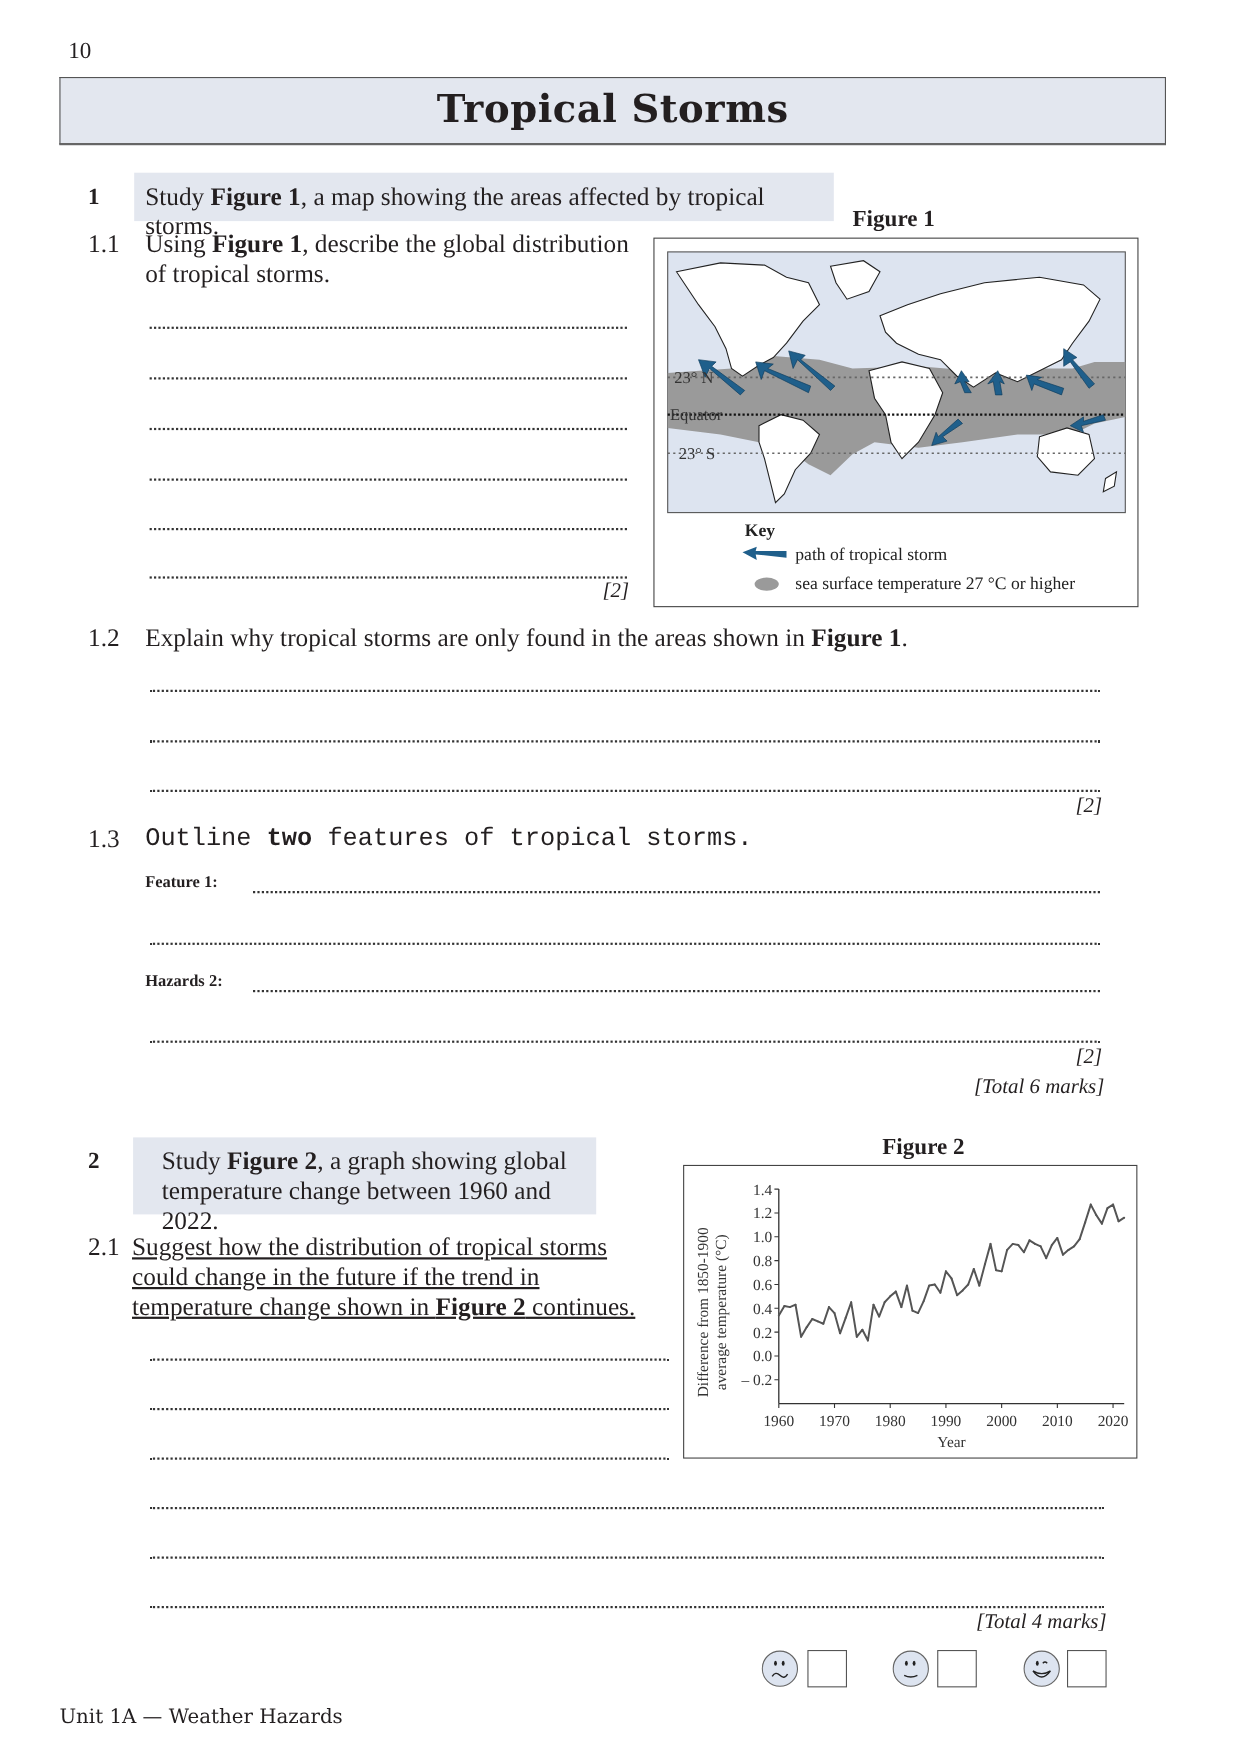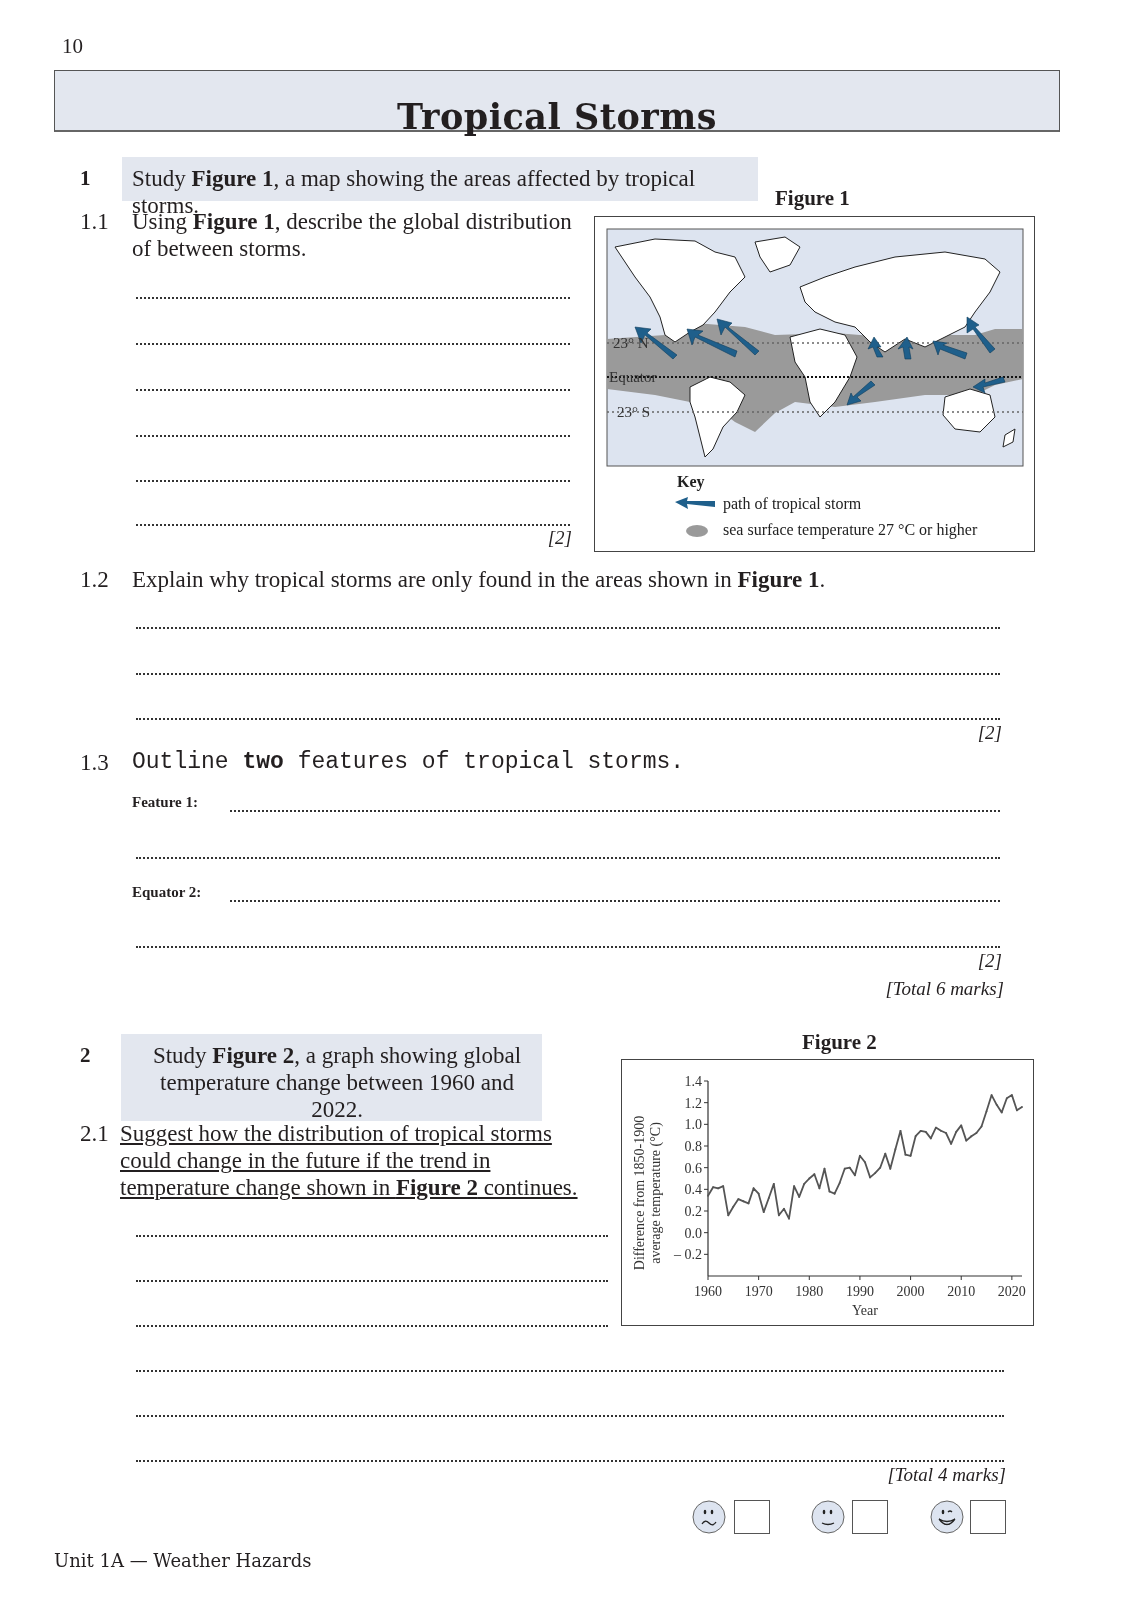--- a/index.html
+++ b/index.html
@@ -3,21 +3,21 @@
 <meta charset="utf-8">
 <style>
   html, body { margin:0; padding:0; background:#ffffff; }
   body { width:1131px; height:1600px; position:relative; overflow:hidden;
          font-family:"Liberation Serif", serif; color:#231f20; }
   .abs { position:absolute; }
   .page-num { left:62px; top:34px; font-size:21px; }
   .title-bar { left:54px; top:70px; width:1006px; height:62px; background:#e3e7ef;
                border:1.5px solid #555; box-sizing:border-box; border-bottom:2px solid #666; }
   .title-text { position:absolute; left:0; right:0; top:8px; text-align:center;
-                font-family:"DejaVu Serif", serif; font-weight:bold; font-size:35px; letter-spacing:0.5px;margin-top:17px; }
+                font-family:"DejaVu Serif", serif; font-weight:bold; font-size:35px; letter-spacing:0.5px; }
   .q-num { font-size:21px; }
   .q-text { font-size:23px; line-height:27px; }
   .q-box { background:#e3e7ef; }
   b { font-weight:bold; }
   .dots { position:absolute; border-bottom:2.5px dotted #333; height:0; }
   .mark { font-style:italic; font-size:19px; text-align:right; }
   .fig-label { font-weight:bold; font-size:21px; }
   .fig-frame { border:1.5px solid #444; box-sizing:border-box; background:#fff; }
   .feat { font-weight:bold; font-size:15px; }
   .footer { left:54px; top:1550px; font-family:"DejaVu Serif", serif; font-size:18px; }
@@ -34,21 +34,21 @@
 </div>
 
 <div class="abs q-num" style="left:80px; top:166px; font-weight:bold;">1</div>
 <div class="abs q-box q-text" style="left:122px; top:157px; width:636px; height:44px; padding:8px 0 0 10px; box-sizing:border-box;">
   <span>Study </span><b>Figure 1</b><span>, a map showing the areas affected by tropical storms.</span>
 </div>
 
 <div class="abs q-text" style="left:80px; top:208px;">1.1</div>
 <div class="abs q-text" style="left:132px; top:208px; width:450px;">
   <div><span>Using </span><b>Figure 1</b><span>, describe the global distribution</span></div>
-  <div>of between storms.</div>
+  <div>of tropical storms.</div>
 </div>
 <div class="dots" style="left:136px; width:434px; top:297px;"></div>
 <div class="dots" style="left:136px; width:434px; top:343px;"></div>
 <div class="dots" style="left:136px; width:434px; top:389px;"></div>
 <div class="dots" style="left:136px; width:434px; top:435px;"></div>
 <div class="dots" style="left:136px; width:434px; top:480px;"></div>
 <div class="dots" style="left:136px; width:434px; top:524px;"></div>
 <div class="abs mark" style="left:500px; width:72px; top:527px;">[2]</div>
 
 <div class="abs fig-label" style="left:775px; top:186px;">Figure 1</div>
@@ -104,28 +104,28 @@
 <div class="dots" style="left:136px; width:864px; top:718px;"></div>
 <div class="abs mark" style="left:930px; width:72px; top:722px;">[2]</div>
 
 <div class="abs q-text" style="left:80px; top:749px;">1.3</div>
 <div class="abs q-text" style="left:132px; top:749px;font-family:Liberation Mono, monospace;">
   <span>Outline </span><b>two</b><span> features of tropical storms.</span>
 </div>
 <div class="abs feat" style="left:132px; top:794px;">Feature 1:</div>
 <div class="dots" style="left:230px; width:770px; top:810px;"></div>
 <div class="dots" style="left:136px; width:864px; top:857px;"></div>
-<div class="abs feat" style="left:132px; top:884px;">Equator 2:</div>
+<div class="abs feat" style="left:132px; top:884px;">Hazards 2:</div>
 <div class="dots" style="left:230px; width:770px; top:900px;"></div>
 <div class="dots" style="left:136px; width:864px; top:946px;"></div>
 <div class="abs mark" style="left:930px; width:72px; top:950px;">[2]</div>
 <div class="abs mark" style="left:820px; width:184px; top:978px;">[Total 6 marks]</div>
 
 <div class="abs q-num" style="left:80px; top:1043px; font-weight:bold;">2</div>
-<div class="abs q-box q-text" style="left:121px; top:1034px; width:421px; height:87px; padding:8px 0 0 11px; box-sizing:border-box;text-align:center;">
+<div class="abs q-box q-text" style="left:121px; top:1034px; width:421px; height:70px; padding:8px 0 0 26px; box-sizing:border-box;">
   <div><span>Study </span><b>Figure 2</b><span>, a graph showing global</span></div>
   <div>temperature change between 1960 and 2022.</div>
 </div>
 
 <div class="abs q-text" style="left:80px; top:1120px;">2.1</div>
 <div class="abs q-text" style="left:120px; top:1120px; width:470px;text-decoration:underline;">
   <div>Suggest how the distribution of tropical storms</div>
   <div>could change in the future if the trend in</div>
   <div><span>temperature change shown in </span><b>Figure 2</b><span> continues.</span></div>
 </div>

